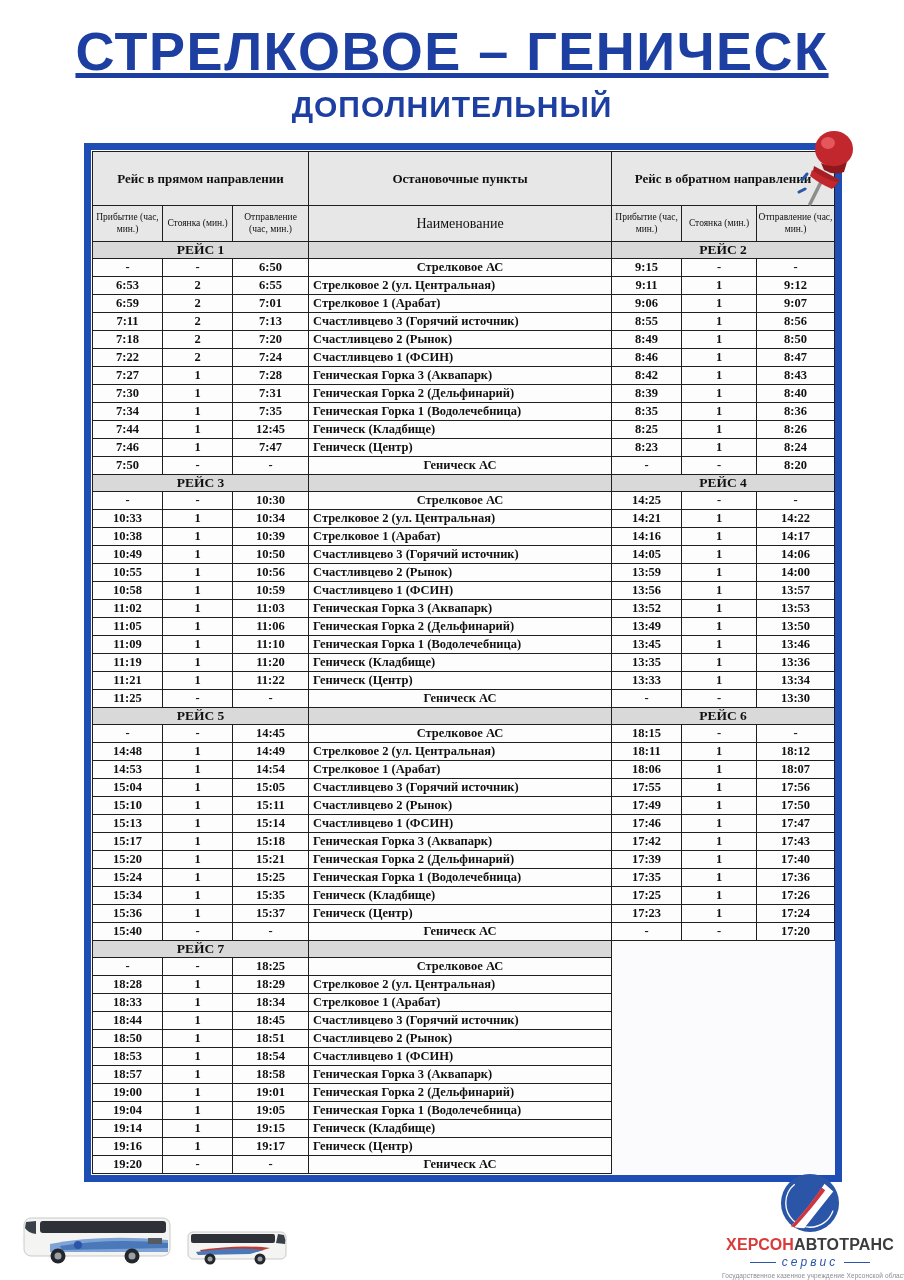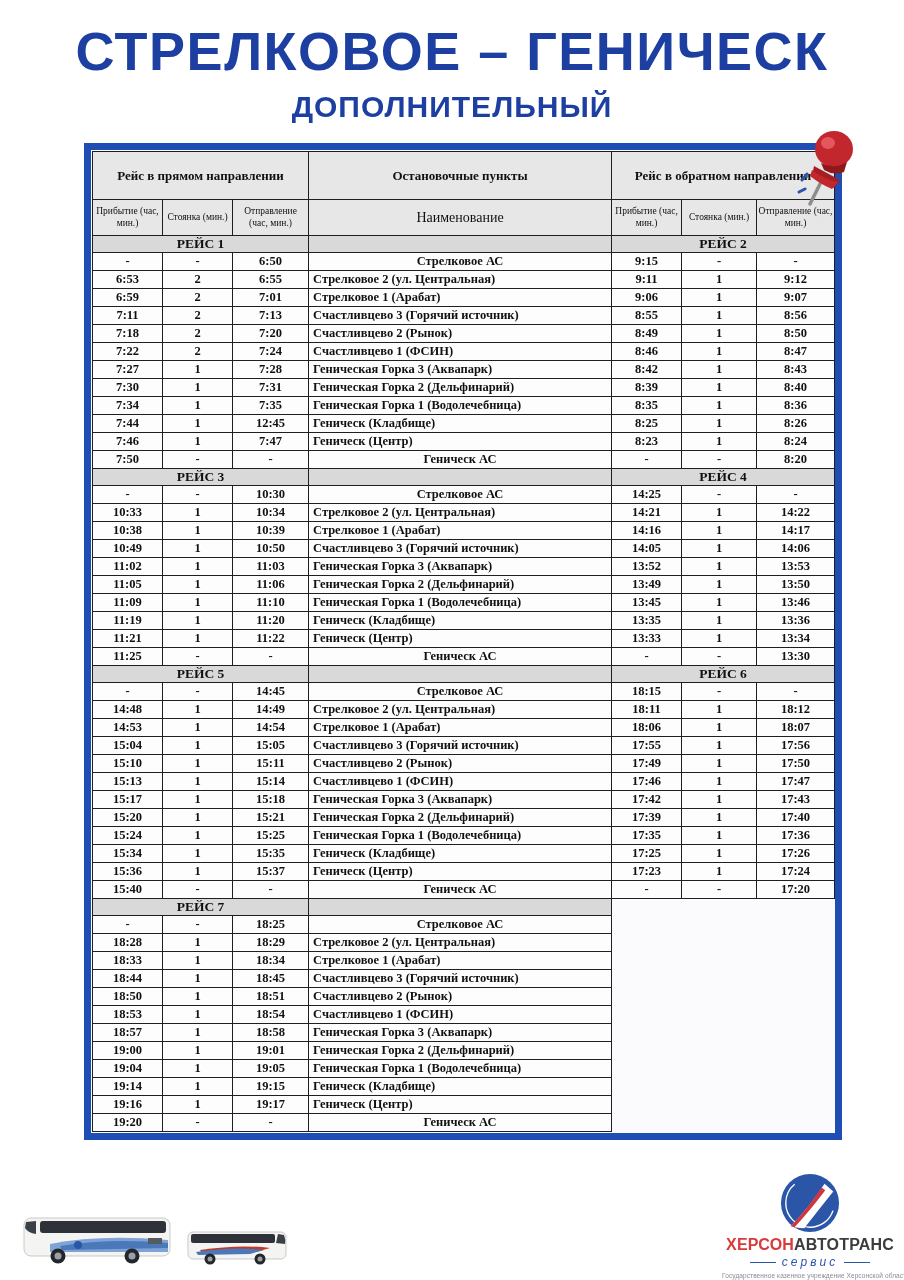--- a/index.html
+++ b/index.html
@@ -13,20 +13,21 @@
   
   .title {
     position:absolute; top:20px; left:0; width:100%;
     text-align:center;
     font-family:"Liberation Sans", sans-serif;
     font-weight:bold;
     font-size:54px;
     letter-spacing:1.5px;
     color:var(--accent-blue,#1d3fa2);
     white-space:nowrap;
+    text-decoration:underline;
   }
   .subtitle {
     position:absolute; top:90px; left:0; width:100%;
     text-align:center;
     font-family:"Liberation Sans", sans-serif;
     font-weight:bold;
     font-size:30px;
     letter-spacing:1px;
     color:var(--accent-blue,#1d3fa2);
   }
@@ -43,21 +44,21 @@
     width:742px;
     color:#111;
   }
   .timetable td, .timetable th {
     border:1px solid #1f1f1f;
     text-align:center;
     vertical-align:middle;
     overflow:hidden;
   }
   .timetable thead th.group {
-    height:48px;
+    height:54px;
     background:var(--header-grey,#e7e7e7);
     font-weight:bold;
     font-size:13px;
   }
   .timetable thead th.sub {
     height:36px;
     background:var(--header-grey,#e7e7e7);
     font-weight:normal;
     font-size:9.5px;
     line-height:1.25;
@@ -298,20 +299,38 @@
         <tr>
           <td>10:49</td>
           <td>1</td>
           <td>10:50</td>
           <td class="name">Счастливцево 3 (Горячий источник)</td>
           <td>14:05</td>
           <td>1</td>
           <td>14:06</td>
         </tr>
         <tr>
+          <td>10:55</td>
+          <td>1</td>
+          <td>10:56</td>
+          <td class="name">Счастливцево 2 (Рынок)</td>
+          <td>13:59</td>
+          <td>1</td>
+          <td>14:00</td>
+        </tr>
+        <tr>
+          <td>10:58</td>
+          <td>1</td>
+          <td>10:59</td>
+          <td class="name">Счастливцево 1 (ФСИН)</td>
+          <td>13:56</td>
+          <td>1</td>
+          <td>13:57</td>
+        </tr>
+        <tr>
           <td>11:02</td>
           <td>1</td>
           <td>11:03</td>
           <td class="name">Геническая Горка 3 (Аквапарк)</td>
           <td>13:52</td>
           <td>1</td>
           <td>13:53</td>
         </tr>
         <tr>
           <td>11:05</td>

